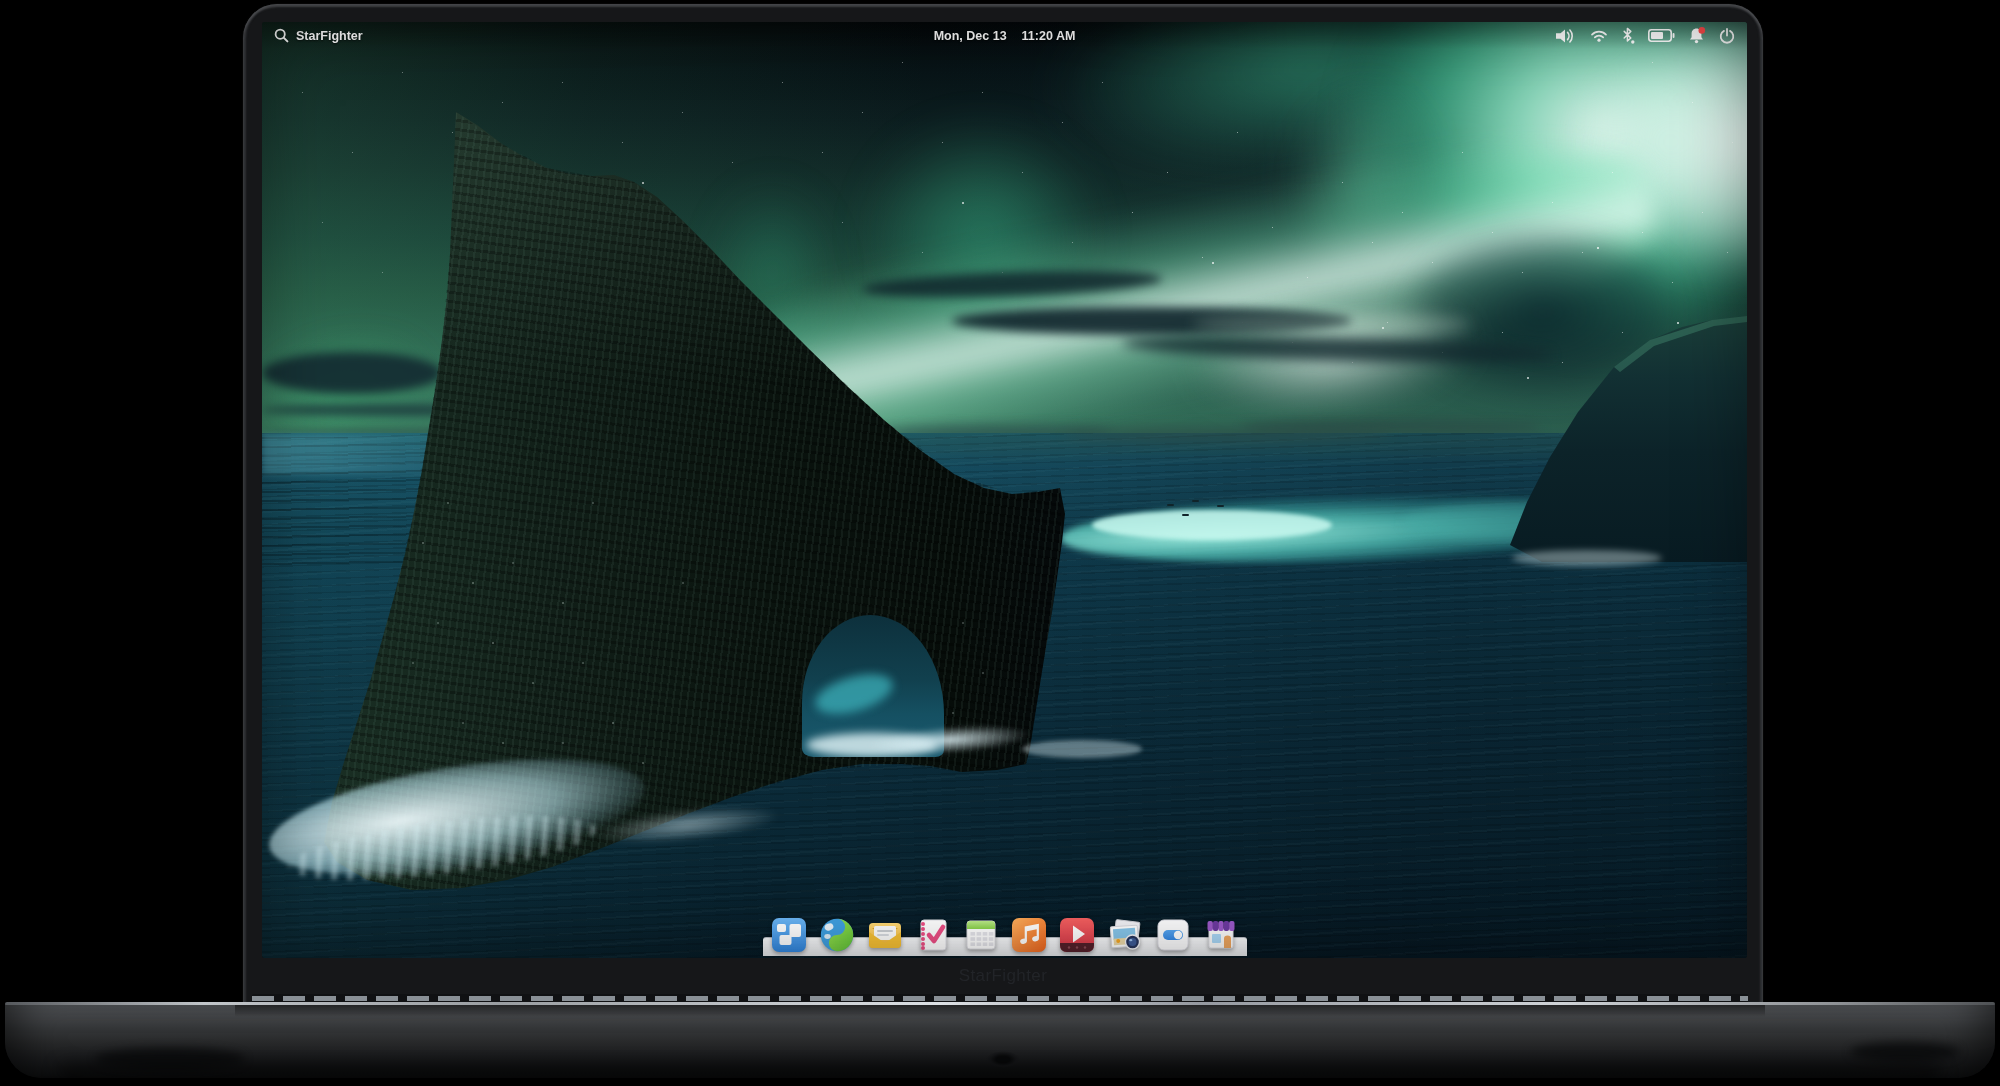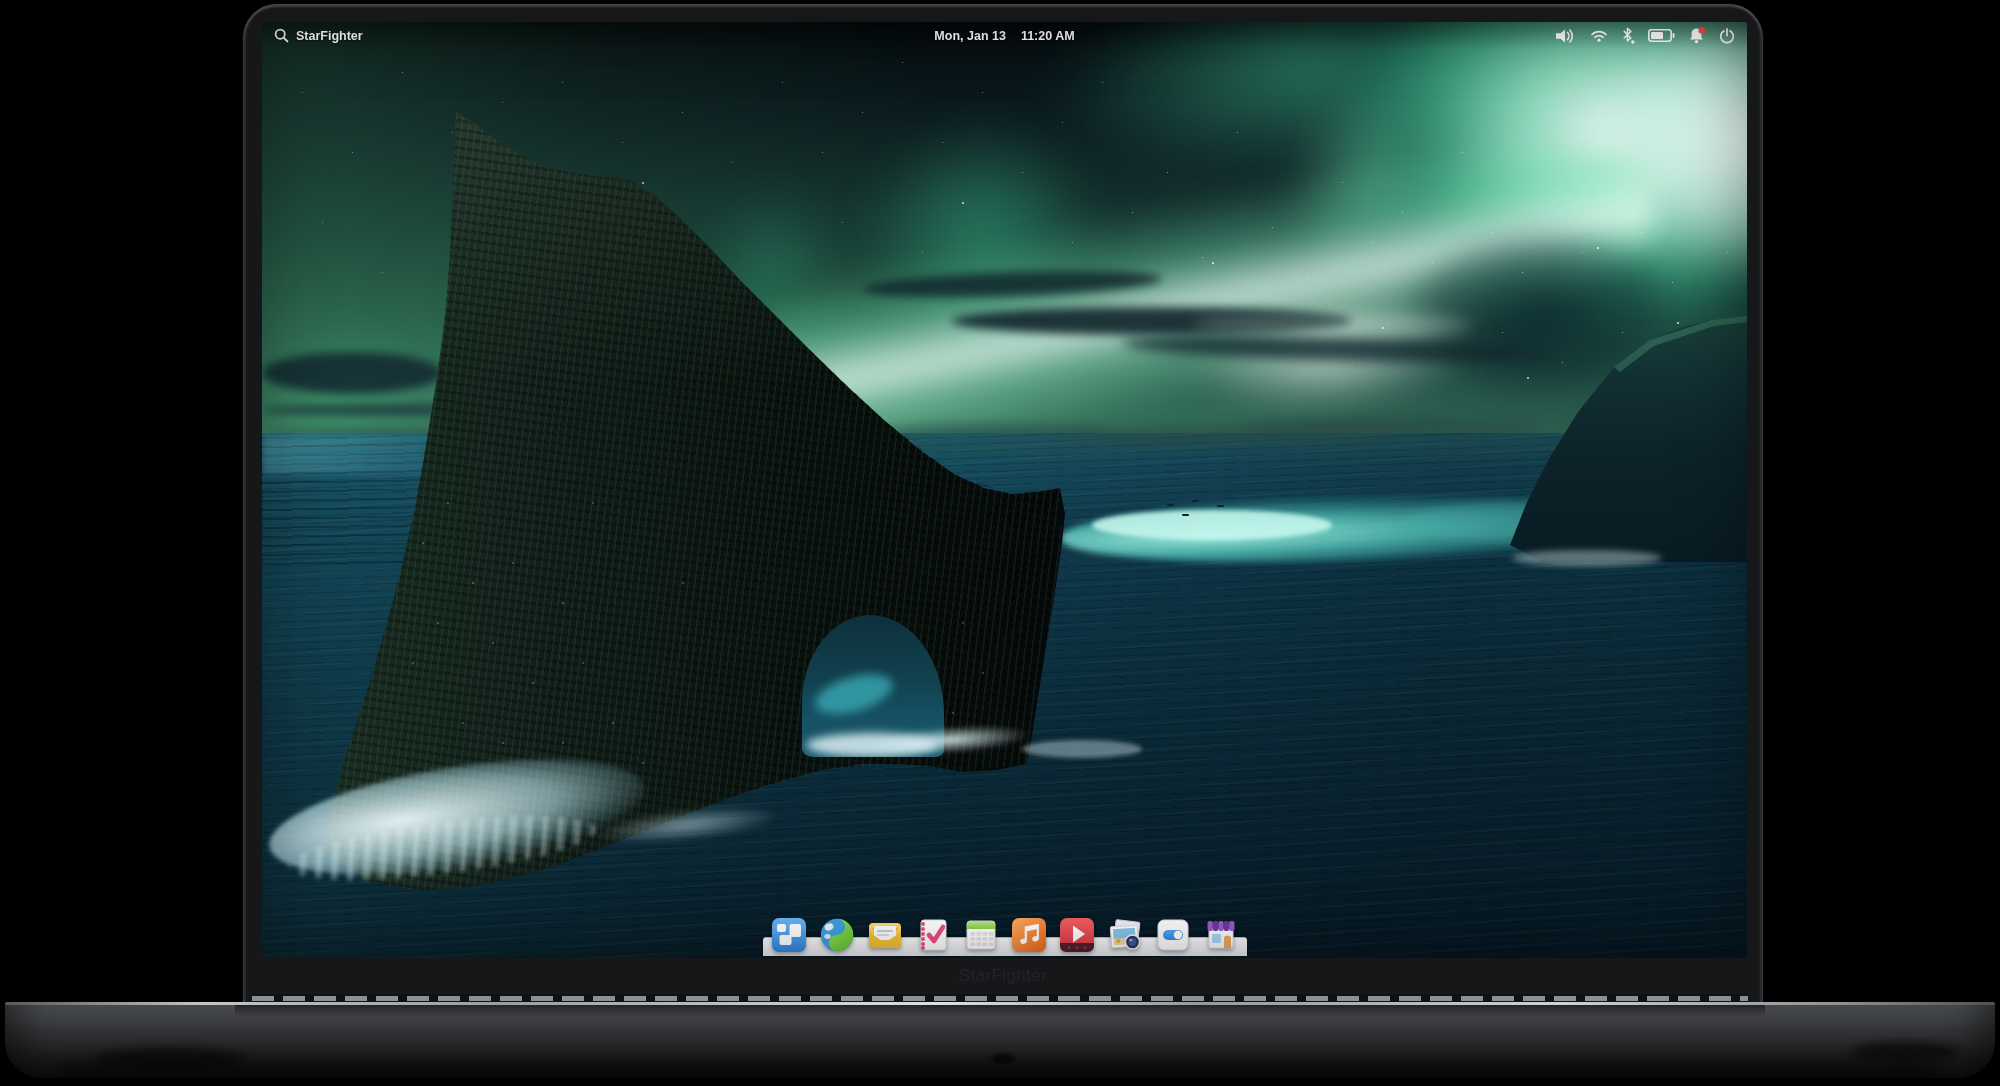--- a/index.html
+++ b/index.html
@@ -233,21 +233,21 @@
 
       <div class="panel">
         <div class="panel-left">
           <svg width="15" height="15" viewBox="0 0 15 15">
             <circle cx="6.2" cy="6.2" r="4.6" fill="none" stroke="#fff" stroke-width="1.8"></circle>
             <line x1="9.9" y1="9.9" x2="13.4" y2="13.4" stroke="#fff" stroke-width="2" stroke-linecap="round"></line>
           </svg>
           <span>StarFighter</span>
         </div>
         <div class="panel-center">
-          <span>Mon, Jan 13</span>
+          <span>Mon, Dec 13</span>
           <span>11:20 AM</span>
         </div>
         <div class="tray">
           <svg width="22" height="18" viewBox="0 0 22 18">
             <polygon points="1,6.2 5.5,6.2 10,2.5 10,15.5 5.5,11.8 1,11.8" fill="#fff"></polygon>
             <path d="M12.6,5.4 A5.4,5.4 0 0 1 12.6,12.6" fill="none" stroke="#fff" stroke-width="1.6" stroke-linecap="round"></path>
             <path d="M14.9,3 A9,9 0 0 1 14.9,15" fill="none" stroke="#fff" stroke-width="1.6" stroke-linecap="round"></path>
           </svg>
           <svg width="18" height="13" viewBox="0 0 18 13">
             <path d="M2,5.6 A9.8,9.8 0 0 1 16,5.6" fill="none" stroke="#fff" stroke-width="1.7" stroke-linecap="round"></path>

